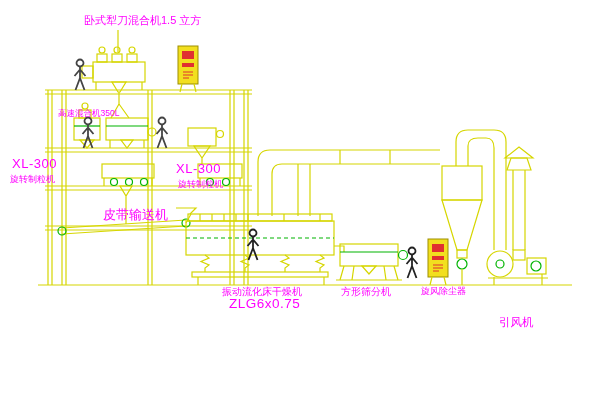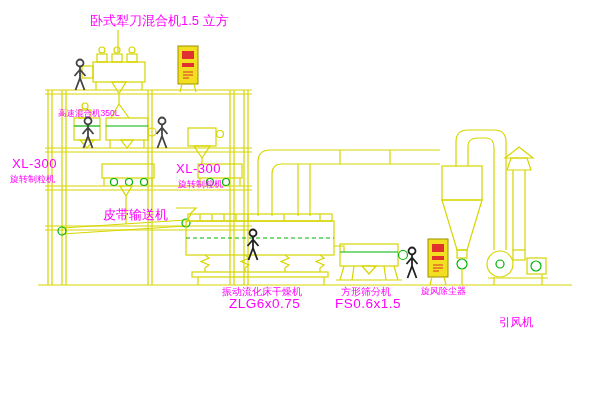--- a/index.html
+++ b/index.html
@@ -171,33 +171,32 @@
     <use href="#cabinet" x="428" y="239"></use>
 
     <use href="#person" x="80" y="59" class="person"></use>
     <use href="#person" x="88" y="117" class="person"></use>
     <use href="#person" x="162" y="117" class="person"></use>
     <use href="#person" x="253" y="229" class="person dark"></use>
     <use href="#person" x="412" y="247" class="person dark"></use>
   </svg>
 
 
-  <div class="label" style="left:84px;top:14px;font-size:13px;margin-left:6px;">卧式犁刀混合机1.5 立方</div>
+  <div class="label" style="left:84px;top:14px;font-size:11px;">卧式犁刀混合机1.5 立方</div>
   <div class="label" style="left:42px;top:109px;font-size:8.5px;margin-left:16px;">高速混合机350L</div>
 
   <div class="label model" style="left:12px;top:157px;font-size:13px;">XL-300</div>
   <div class="label" style="left:10px;top:175px;font-size:9px;">旋转制粒机</div>
 
   <div class="label model" style="left:176px;top:162px;font-size:13px;">XL-300</div>
   <div class="label" style="left:178px;top:180px;font-size:9px;">旋转制粒机</div>
 
   <div class="label" style="left:103px;top:208px;font-size:13px;">皮带输送机</div>
 
   <div class="label" style="left:222px;top:286px;font-size:10px;">振动流化床干燥机</div>
   <div class="label model" style="left:229px;top:297px;font-size:13.5px;">ZLG6x0.75</div>
 
   <div class="label" style="left:341px;top:286px;font-size:10px;">方形筛分机</div>
-  <div class="label model" style="left:335px;top:297px;font-size:13.5px;">FS0.6x1.5</div>
 
   <div class="label" style="left:421px;top:287px;font-size:9px;font-family:Liberation Serif, serif;">旋风除尘器</div>
   <div class="label" style="left:499px;top:316px;font-size:11.5px;text-align:center;">引风机</div>
 
 </div>
 
 </body></html>

